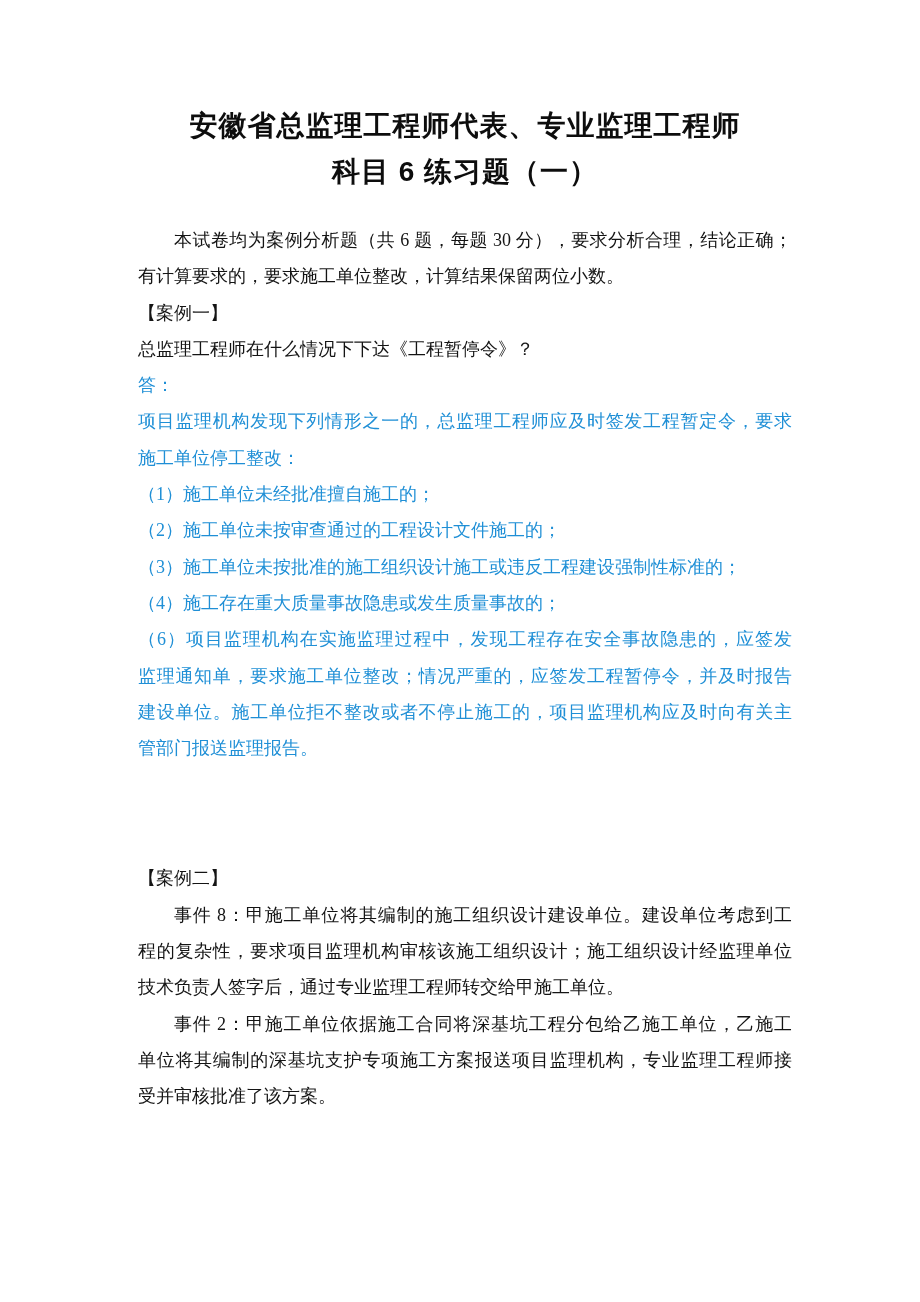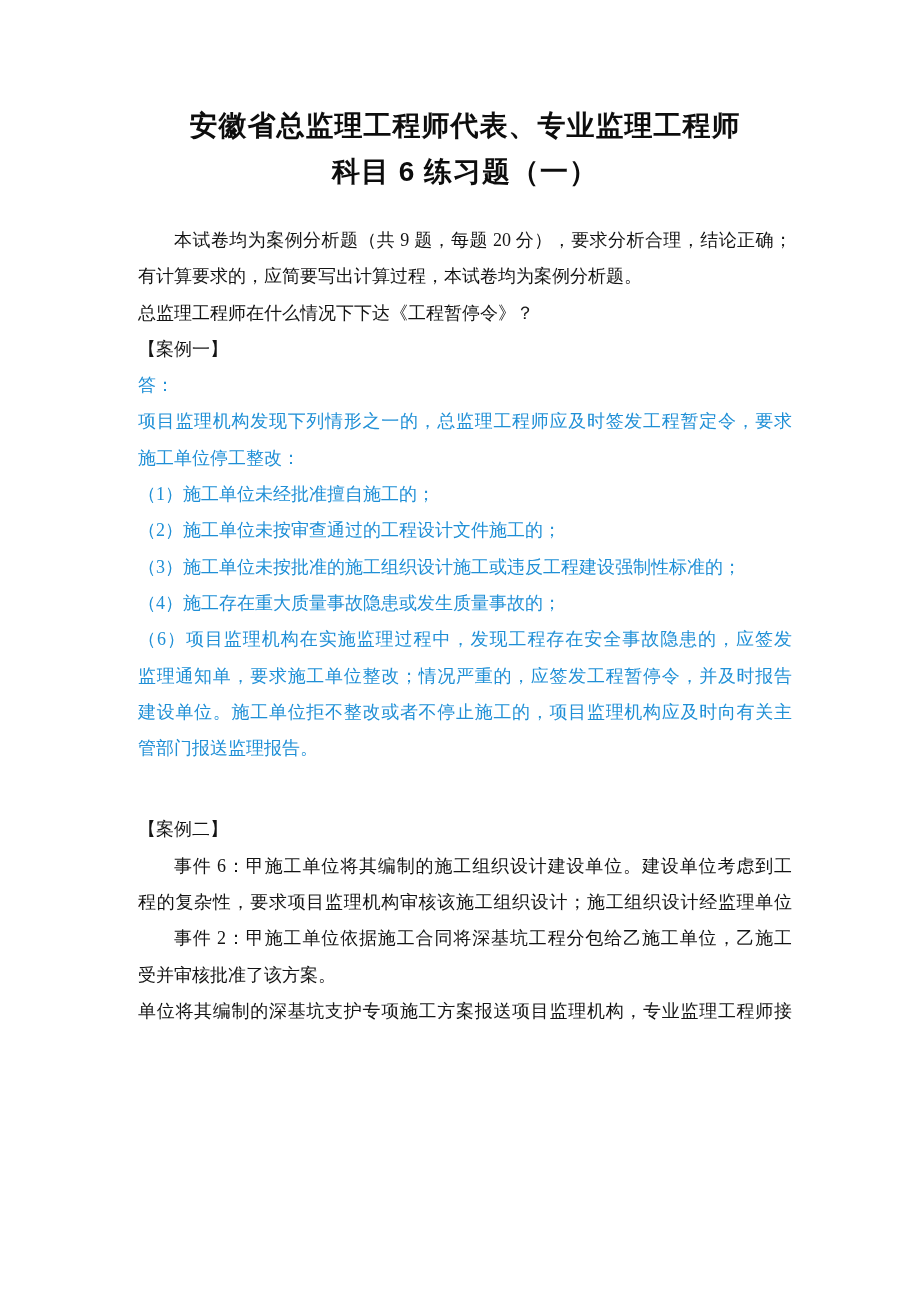--- a/index.html
+++ b/index.html
@@ -39,55 +39,56 @@
     text-align: justify;
   }
   .line {
     text-align: justify;
     text-align-last: left;
     min-height: 36.3px;
   }
   .fill { text-align-last: justify; }
   .ind  { text-indent: 2em; }
   .blue { color: #1f8fd6; }
-  .gap  { margin-top: 45px; }
+  .gap  { margin-top: 94px; }
 </style>
 </head>
 <body>
 
 <div class="page">
 
   <h1 class="doc-title">
     <span class="t-line">安徽省总监理工程师代表、专业监理工程师</span>
     <span class="t-line">科目 6 练习题（一）</span>
   </h1>
 
   <div class="content">
 
-    <div class="line ind fill">本试卷均为案例分析题（共 9 题，每题 20 分），要求分析合理，结论正确；</div>
-    <div class="line">有计算要求的，应简要写出计算过程，本试卷均为案例分析题。</div>
+    <div class="line ind fill">本试卷均为案例分析题（共 6 题，每题 30 分），要求分析合理，结论正确；</div>
+    <div class="line">有计算要求的，要求施工单位整改，计算结果保留两位小数。</div>
 
+    <div class="line">【案例一】</div>
     <div class="line">总监理工程师在什么情况下下达《工程暂停令》？</div>
-    <div class="line">【案例一】</div>
 
     <div class="line blue">答：</div>
     <div class="line blue fill">项目监理机构发现下列情形之一的，总监理工程师应及时签发工程暂定令，要求</div>
     <div class="line blue">施工单位停工整改：</div>
     <div class="line blue">（1）施工单位未经批准擅自施工的；</div>
     <div class="line blue">（2）施工单位未按审查通过的工程设计文件施工的；</div>
     <div class="line blue">（3）施工单位未按批准的施工组织设计施工或违反工程建设强制性标准的；</div>
     <div class="line blue">（4）施工存在重大质量事故隐患或发生质量事故的；</div>
     <div class="line blue fill">（6）项目监理机构在实施监理过程中，发现工程存在安全事故隐患的，应签发</div>
     <div class="line blue fill">监理通知单，要求施工单位整改；情况严重的，应签发工程暂停令，并及时报告</div>
     <div class="line blue fill">建设单位。施工单位拒不整改或者不停止施工的，项目监理机构应及时向有关主</div>
     <div class="line blue">管部门报送监理报告。</div>
 
     <div class="line gap">【案例二】</div>
 
-    <div class="line ind fill">事件 6：甲施工单位将其编制的施工组织设计建设单位。建设单位考虑到工</div>
+    <div class="line ind fill">事件 8：甲施工单位将其编制的施工组织设计建设单位。建设单位考虑到工</div>
     <div class="line fill">程的复杂性，要求项目监理机构审核该施工组织设计；施工组织设计经监理单位</div>
+    <div class="line">技术负责人签字后，通过专业监理工程师转交给甲施工单位。</div>
 
     <div class="line ind fill">事件 2：甲施工单位依据施工合同将深基坑工程分包给乙施工单位，乙施工</div>
+    <div class="line fill">单位将其编制的深基坑支护专项施工方案报送项目监理机构，专业监理工程师接</div>
     <div class="line">受并审核批准了该方案。</div>
-    <div class="line fill">单位将其编制的深基坑支护专项施工方案报送项目监理机构，专业监理工程师接</div>
 
   </div>
 </div>
 
 </body></html>

